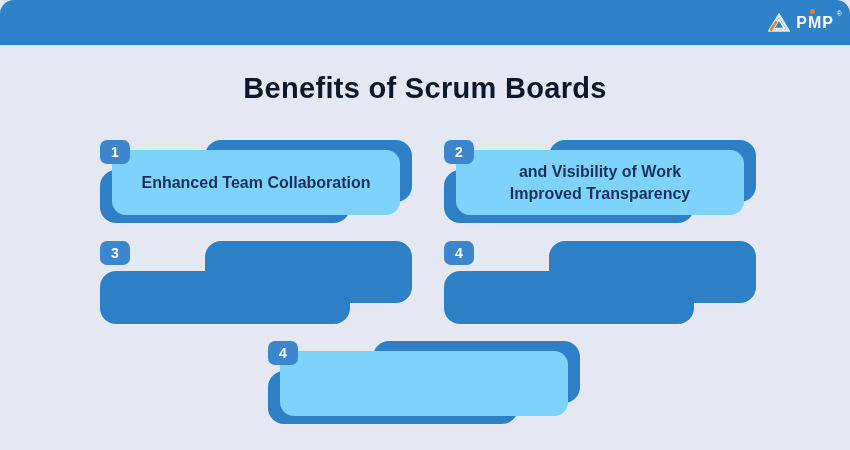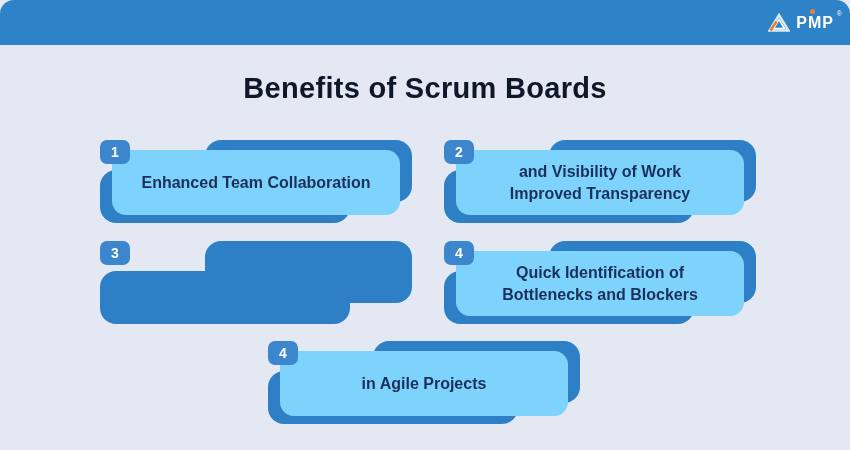--- a/index.html
+++ b/index.html
@@ -106,29 +106,24 @@
 
   <div class="card card-3">
     <div class="shape-a"></div>
     <div class="shape-b"></div>
     <div class="badge">3</div>
   </div>
 
   <div class="card card-4">
     <div class="shape-a"></div>
     <div class="shape-b"></div>
-    <div class="panel">
-      <div>Quick Identification of</div>
-      <div>Bottlenecks and Blockers</div>
-    </div>
     <div class="badge">4</div>
   </div>
 
   <div class="card card-5">
     <div class="shape-a"></div>
     <div class="shape-b"></div>
     <div class="panel">
-      <div>in Agile Projects</div>
     </div>
     <div class="badge">4</div>
   </div>
 
 </div>
 
 </body></html>

